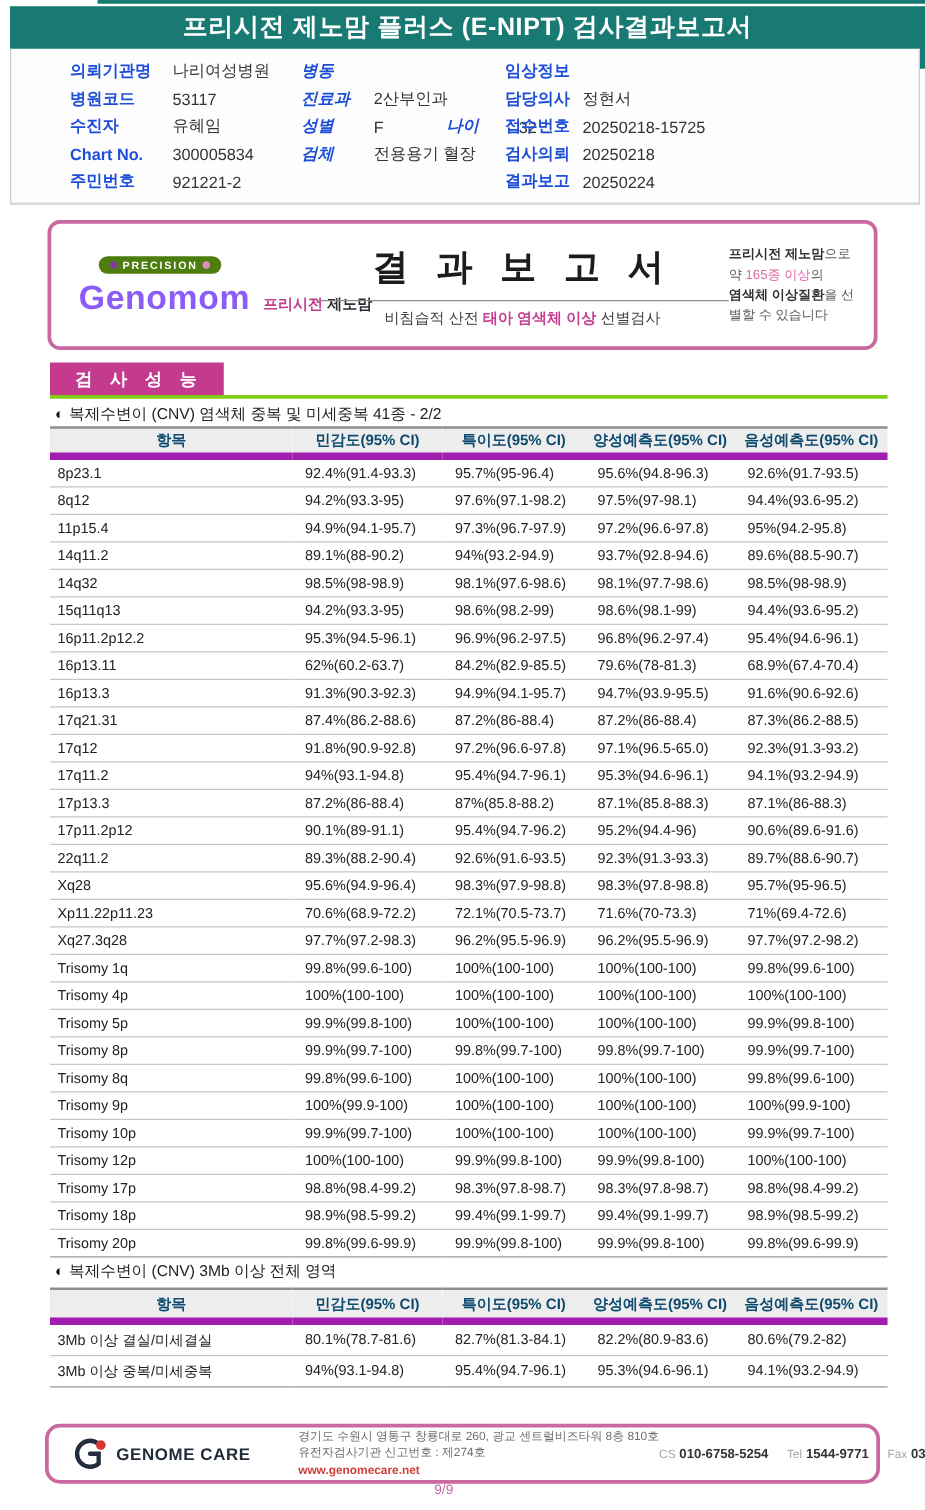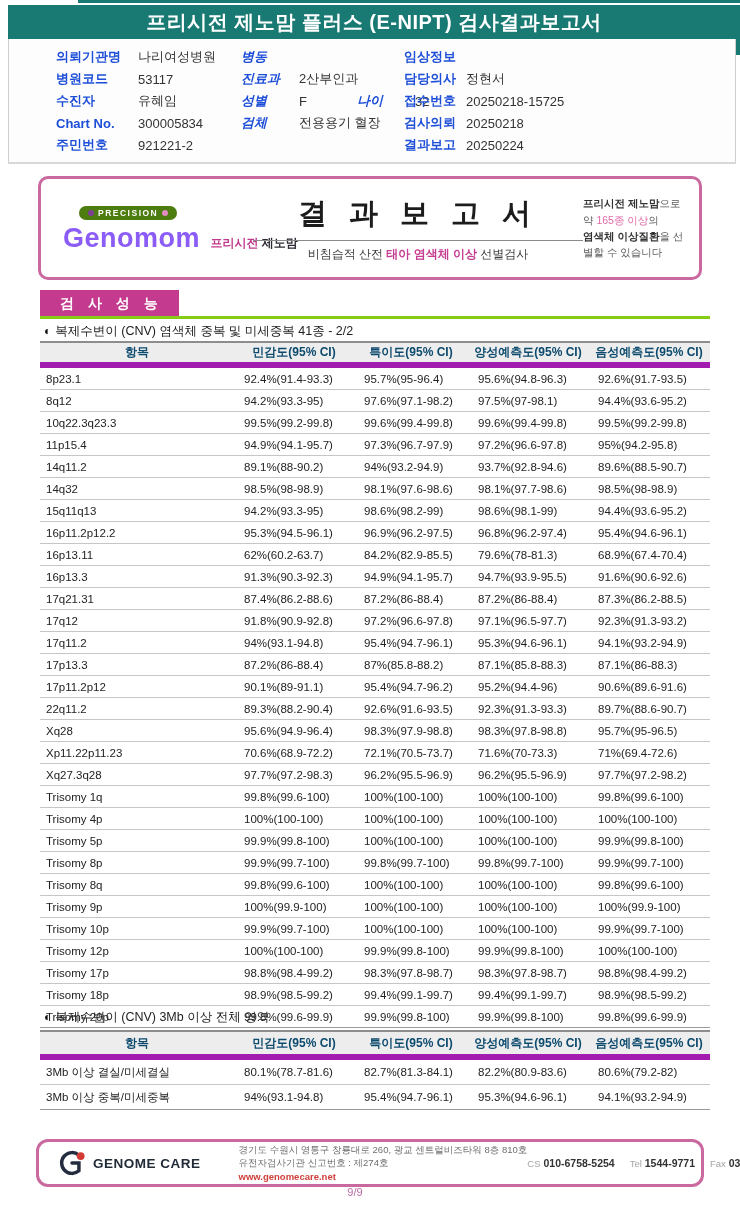--- a/index.html
+++ b/index.html
@@ -218,27 +218,20 @@
           <td>92.6%(91.7-93.5)</td>
         </tr>
         <tr>
           <td>8q12</td>
           <td>94.2%(93.3-95)</td>
           <td>97.6%(97.1-98.2)</td>
           <td>97.5%(97-98.1)</td>
           <td>94.4%(93.6-95.2)</td>
         </tr>
         <tr>
-          <td>10q22.3q23.3</td>
-          <td>99.5%(99.2-99.8)</td>
-          <td>99.6%(99.4-99.8)</td>
-          <td>99.6%(99.4-99.8)</td>
-          <td>99.5%(99.2-99.8)</td>
-        </tr>
-        <tr>
           <td>11p15.4</td>
           <td>94.9%(94.1-95.7)</td>
           <td>97.3%(96.7-97.9)</td>
           <td>97.2%(96.6-97.8)</td>
           <td>95%(94.2-95.8)</td>
         </tr>
         <tr>
           <td>14q11.2</td>
           <td>89.1%(88-90.2)</td>
           <td>94%(93.2-94.9)</td>
@@ -284,21 +277,21 @@
           <td>17q21.31</td>
           <td>87.4%(86.2-88.6)</td>
           <td>87.2%(86-88.4)</td>
           <td>87.2%(86-88.4)</td>
           <td>87.3%(86.2-88.5)</td>
         </tr>
         <tr>
           <td>17q12</td>
           <td>91.8%(90.9-92.8)</td>
           <td>97.2%(96.6-97.8)</td>
-          <td>97.1%(96.5-97.7)</td>
+          <td>97.1%(96.5-65.0)</td>
           <td>92.3%(91.3-93.2)</td>
         </tr>
         <tr>
           <td>17q11.2</td>
           <td>94%(93.1-94.8)</td>
           <td>95.4%(94.7-96.1)</td>
           <td>95.3%(94.6-96.1)</td>
           <td>94.1%(93.2-94.9)</td>
         </tr>
         <tr>

